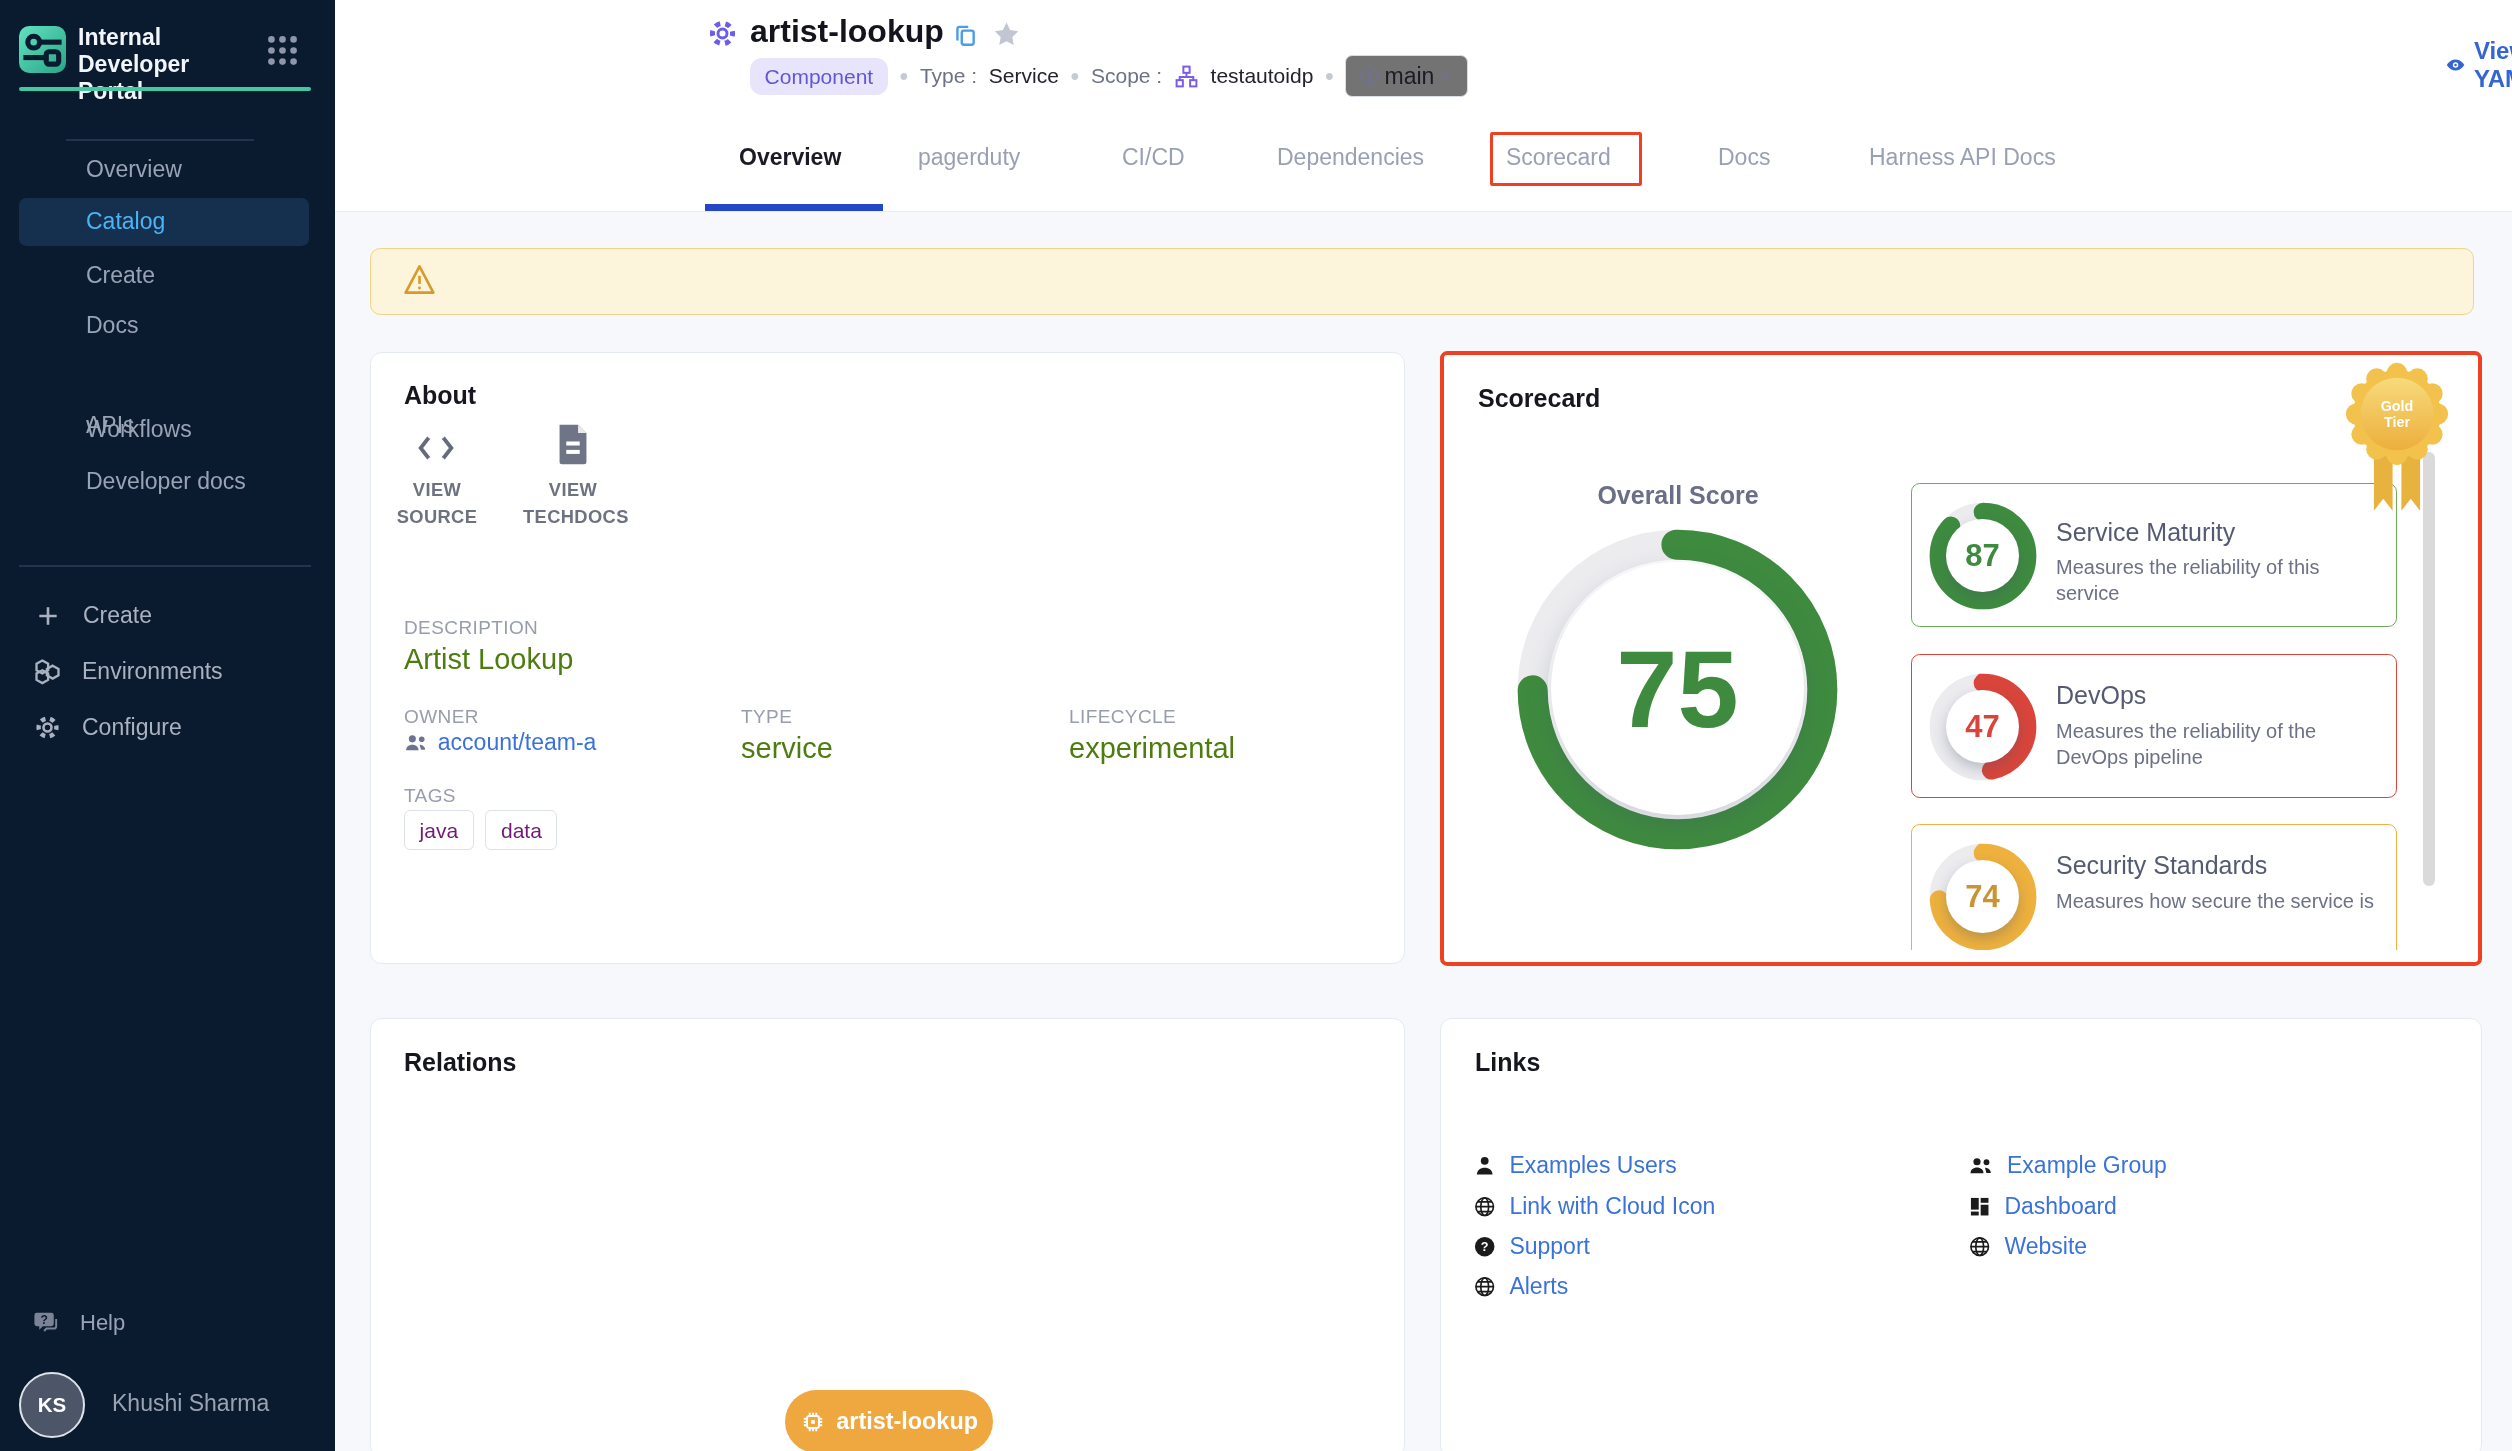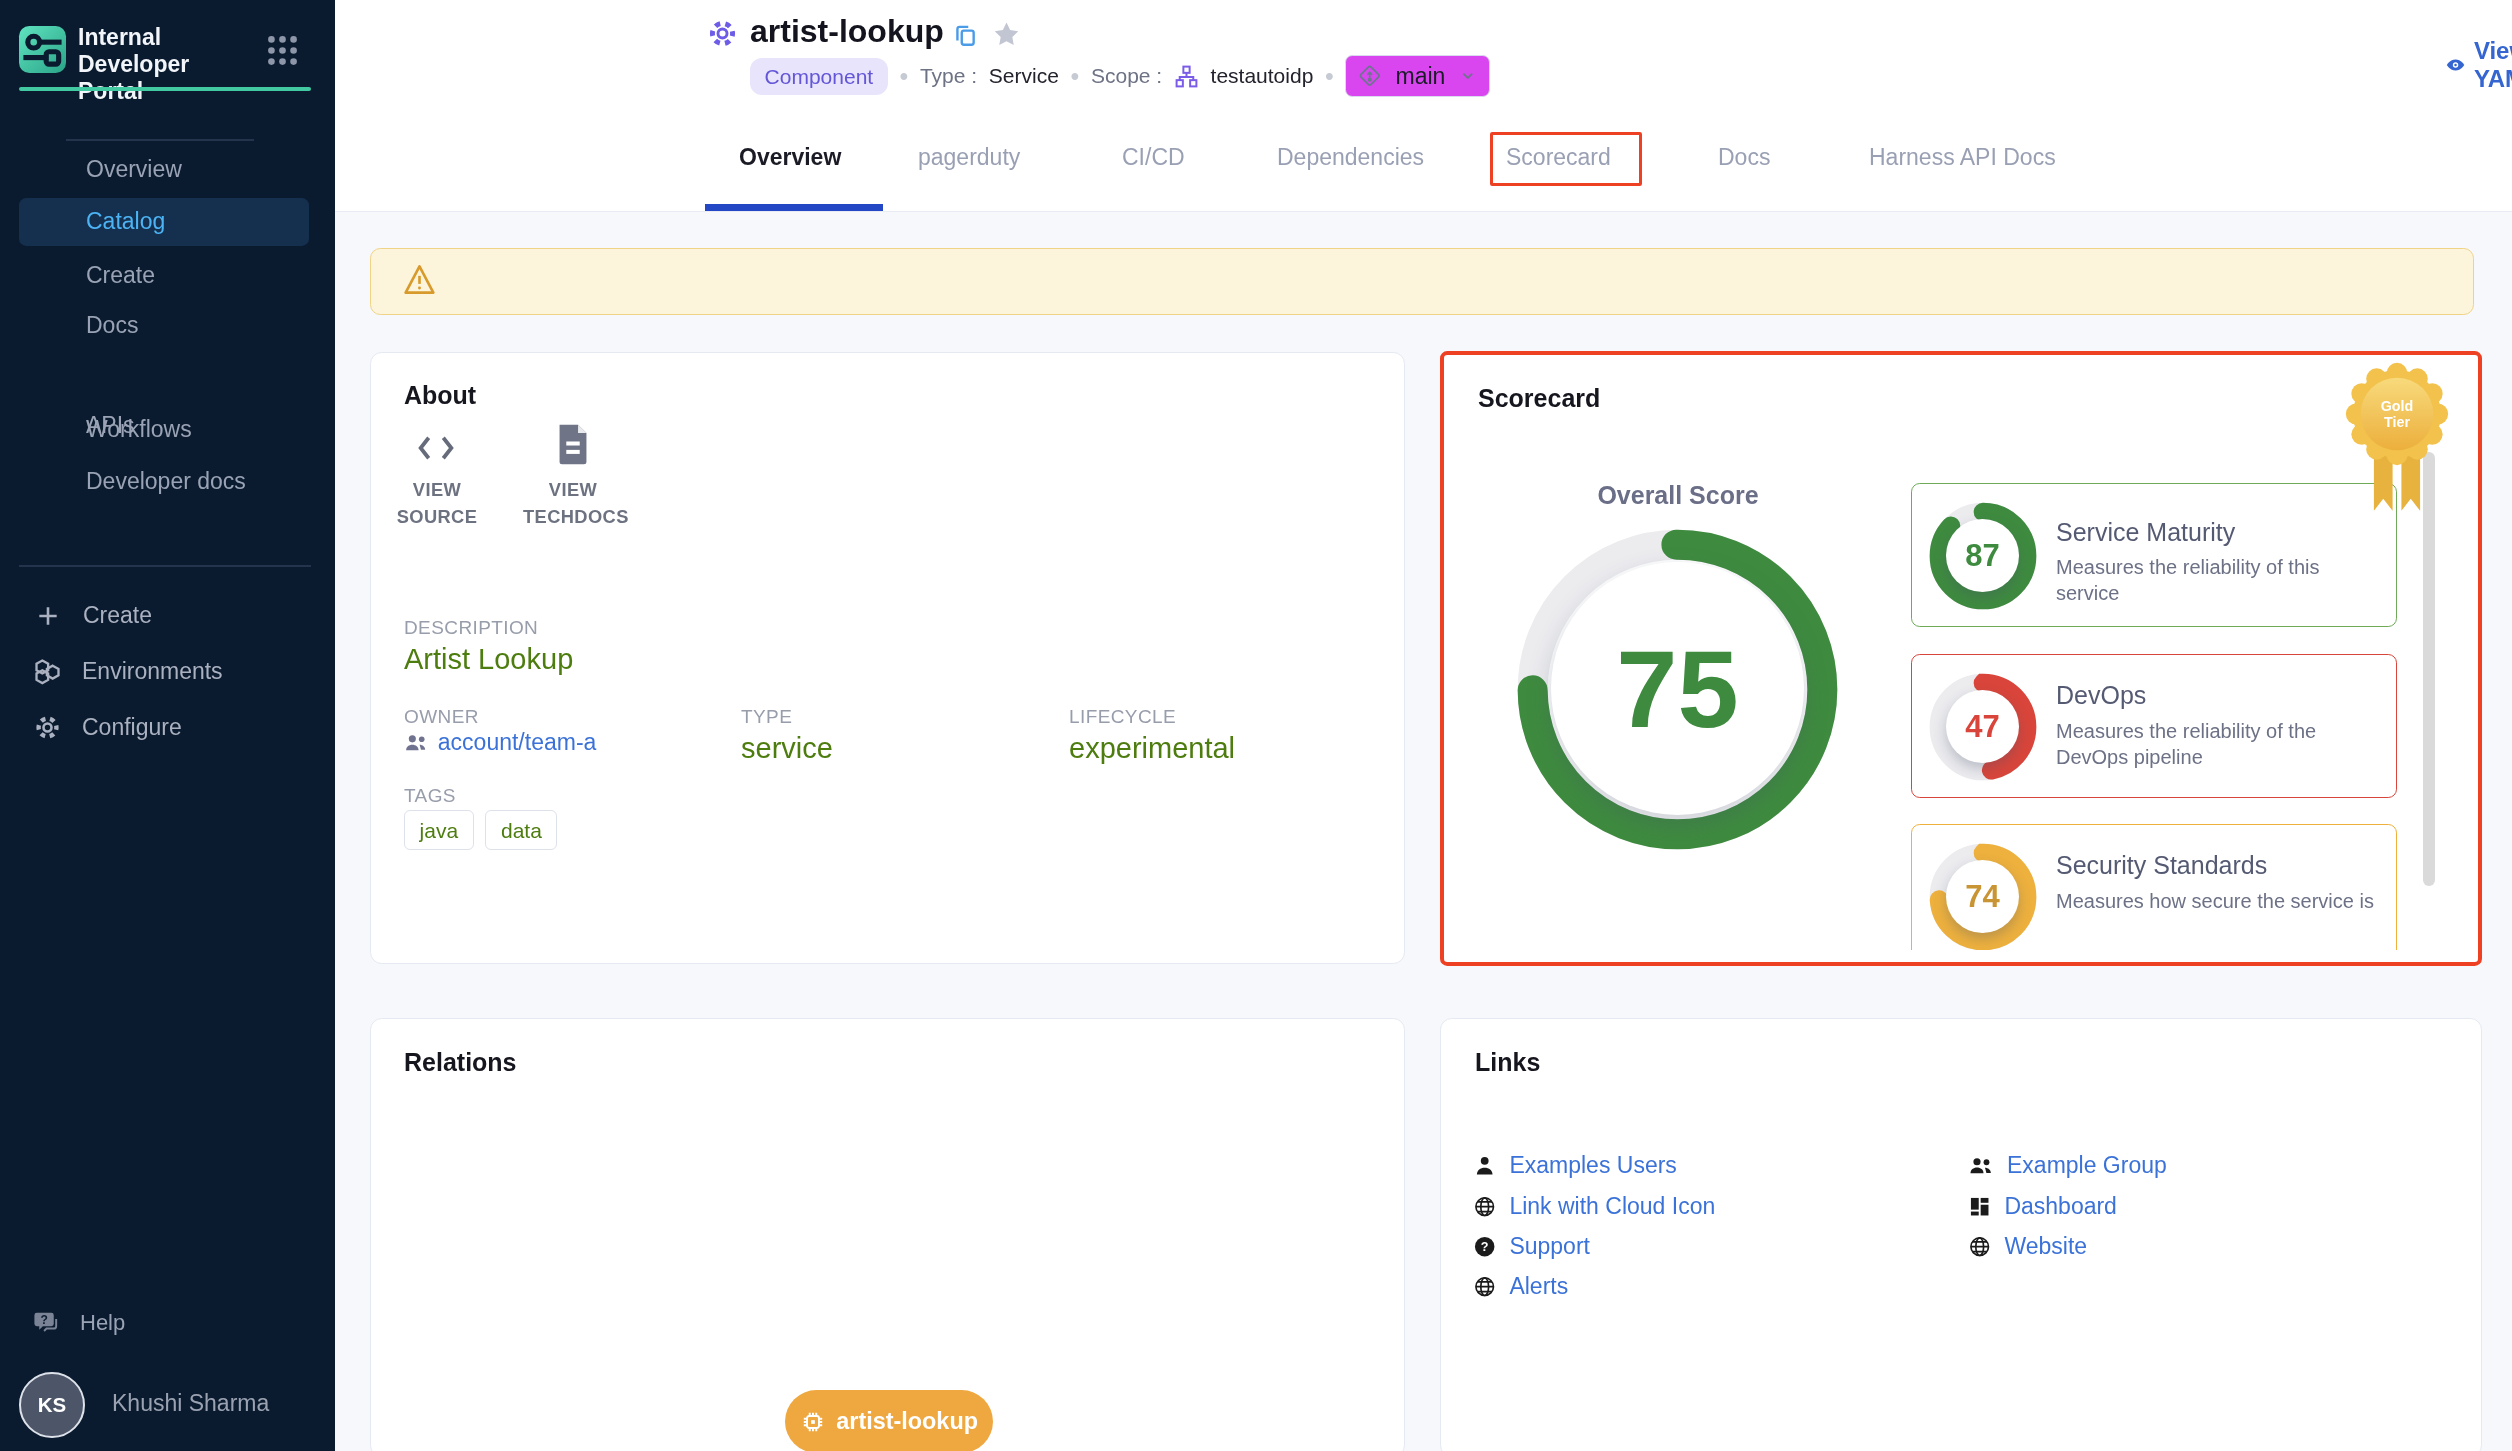--- a/index.html
+++ b/index.html
@@ -23,42 +23,42 @@
   .user-name{left:94px;top:1390px;font-size:23px;color:#9AA2B2;margin-left:18px;}
 
   
   #header{left:335px;top:0;width:2177px;height:212px;background:#fff;border-bottom:1.5px solid #E9ECF3;box-sizing:border-box;}
   .page-title{left:415px;top:13px;font-size:32px;font-weight:bold;color:#14141F;}
   .meta-row{left:415px;top:57px;height:38px;display:flex;align-items:center;gap:11.7px;}
   .kind-badge{background:#E7E4FB;color:#6356D7;font-size:21px;height:37px;line-height:37px;padding:0 14.6px;border-radius:12px;}
   .meta-dot{color:#C6CAD3;font-size:25px;}
   .meta-label{color:#6D7284;font-size:21px;}
   .meta-value{color:#23232E;font-size:21px;}
-  .branch-select{display:flex;align-items:center;gap:14px;height:40px;padding:0 11.7px;border:1.5px solid #D8DCEC;border-radius:7.3px;background:#d946ef;cursor:pointer;}
+  .branch-select{display:flex;align-items:center;gap:3px;height:40px;padding:0 11.7px;border:1.5px solid #D8DCEC;border-radius:7.3px;background:#737373;cursor:pointer;}
   .view-yaml{left:2111px;top:37px;display:flex;align-items:center;gap:8.8px;font-size:24px;font-weight:bold;color:#3465D0;cursor:pointer;}
 
   
   .tab{top:144px;font-size:23px;color:#9AA0B4;cursor:pointer;white-space:nowrap;}
   .tab-active{color:#1B1B26;font-weight:bold;}
   .tab-underline{left:370px;top:204px;width:178px;height:7.3px;background:#2347C5;}
   .tab-annotation{left:1155px;top:132px;width:152px;height:54px;border:3.7px solid #EE4023;border-radius:2.2px;box-sizing:border-box;}
 
   
   #content-bg{left:335px;top:212px;width:2177px;height:1240px;background:#F6F8FC;}
   .banner{left:370px;top:248px;width:2104px;height:67px;background:#FCF4DB;border:1.5px solid #EFD488;border-radius:10.3px;box-sizing:border-box;}
   .card{background:#fff;border:1.5px solid #E5E9F1;border-radius:11.7px;box-sizing:border-box;}
   .card-title{font-size:25px;font-weight:bold;color:#16161F;}
 
   
   #about-card{left:370px;top:352px;width:1035px;height:612px;}
   .icon-action-label{font-size:18.3px;line-height:27px;color:#6D7280;letter-spacing:0.4px;text-align:center;font-weight:bold;}
   .field-label{font-size:19px;color:#989DAB;letter-spacing:0.4px;}
   .field-value{font-size:29px;color:#4d7c0f;}
   .owner-link{font-size:23px;color:#3B72D8;cursor:pointer;}
-  .tag-chip{height:40px;line-height:40px;padding:0 14.6px;border:1.5px solid #DDE1EA;border-radius:5.9px;font-size:21px;color:#4d7c0f;background:#fff;box-sizing:border-box;cursor:pointer;}
+  .tag-chip{height:40px;line-height:40px;padding:0 14.6px;border:1.5px solid #DDE1EA;border-radius:5.9px;font-size:21px;color:#701a75;background:#fff;box-sizing:border-box;cursor:pointer;}
 
   
   #scorecard-card{left:1440px;top:351px;width:1042px;height:615px;background:#fff;border:4.4px solid #EE4023;border-radius:7.3px;box-sizing:border-box;overflow:hidden;}
   .overall-label{font-size:25px;font-weight:bold;color:#6A6E87;}
   .gauge-center{border-radius:50%;background:#fff;box-shadow:0 10.3px 25px rgba(70,80,105,.28);display:flex;align-items:center;justify-content:center;}
   .gauge-number{font-size:110px;font-weight:bold;color:#3E8B3F;}
   .mini-card{position:absolute;left:0;width:486px;height:144px;background:#fff;border-radius:8.8px;box-sizing:border-box;}
   .mini-center{border-radius:50%;background:#fff;box-shadow:0 5.9px 13px rgba(70,80,105,.30);display:flex;align-items:center;justify-content:center;}
   .mini-number{font-size:31px;font-weight:bold;}
   .mini-title{font-size:25px;color:#555A73;}

